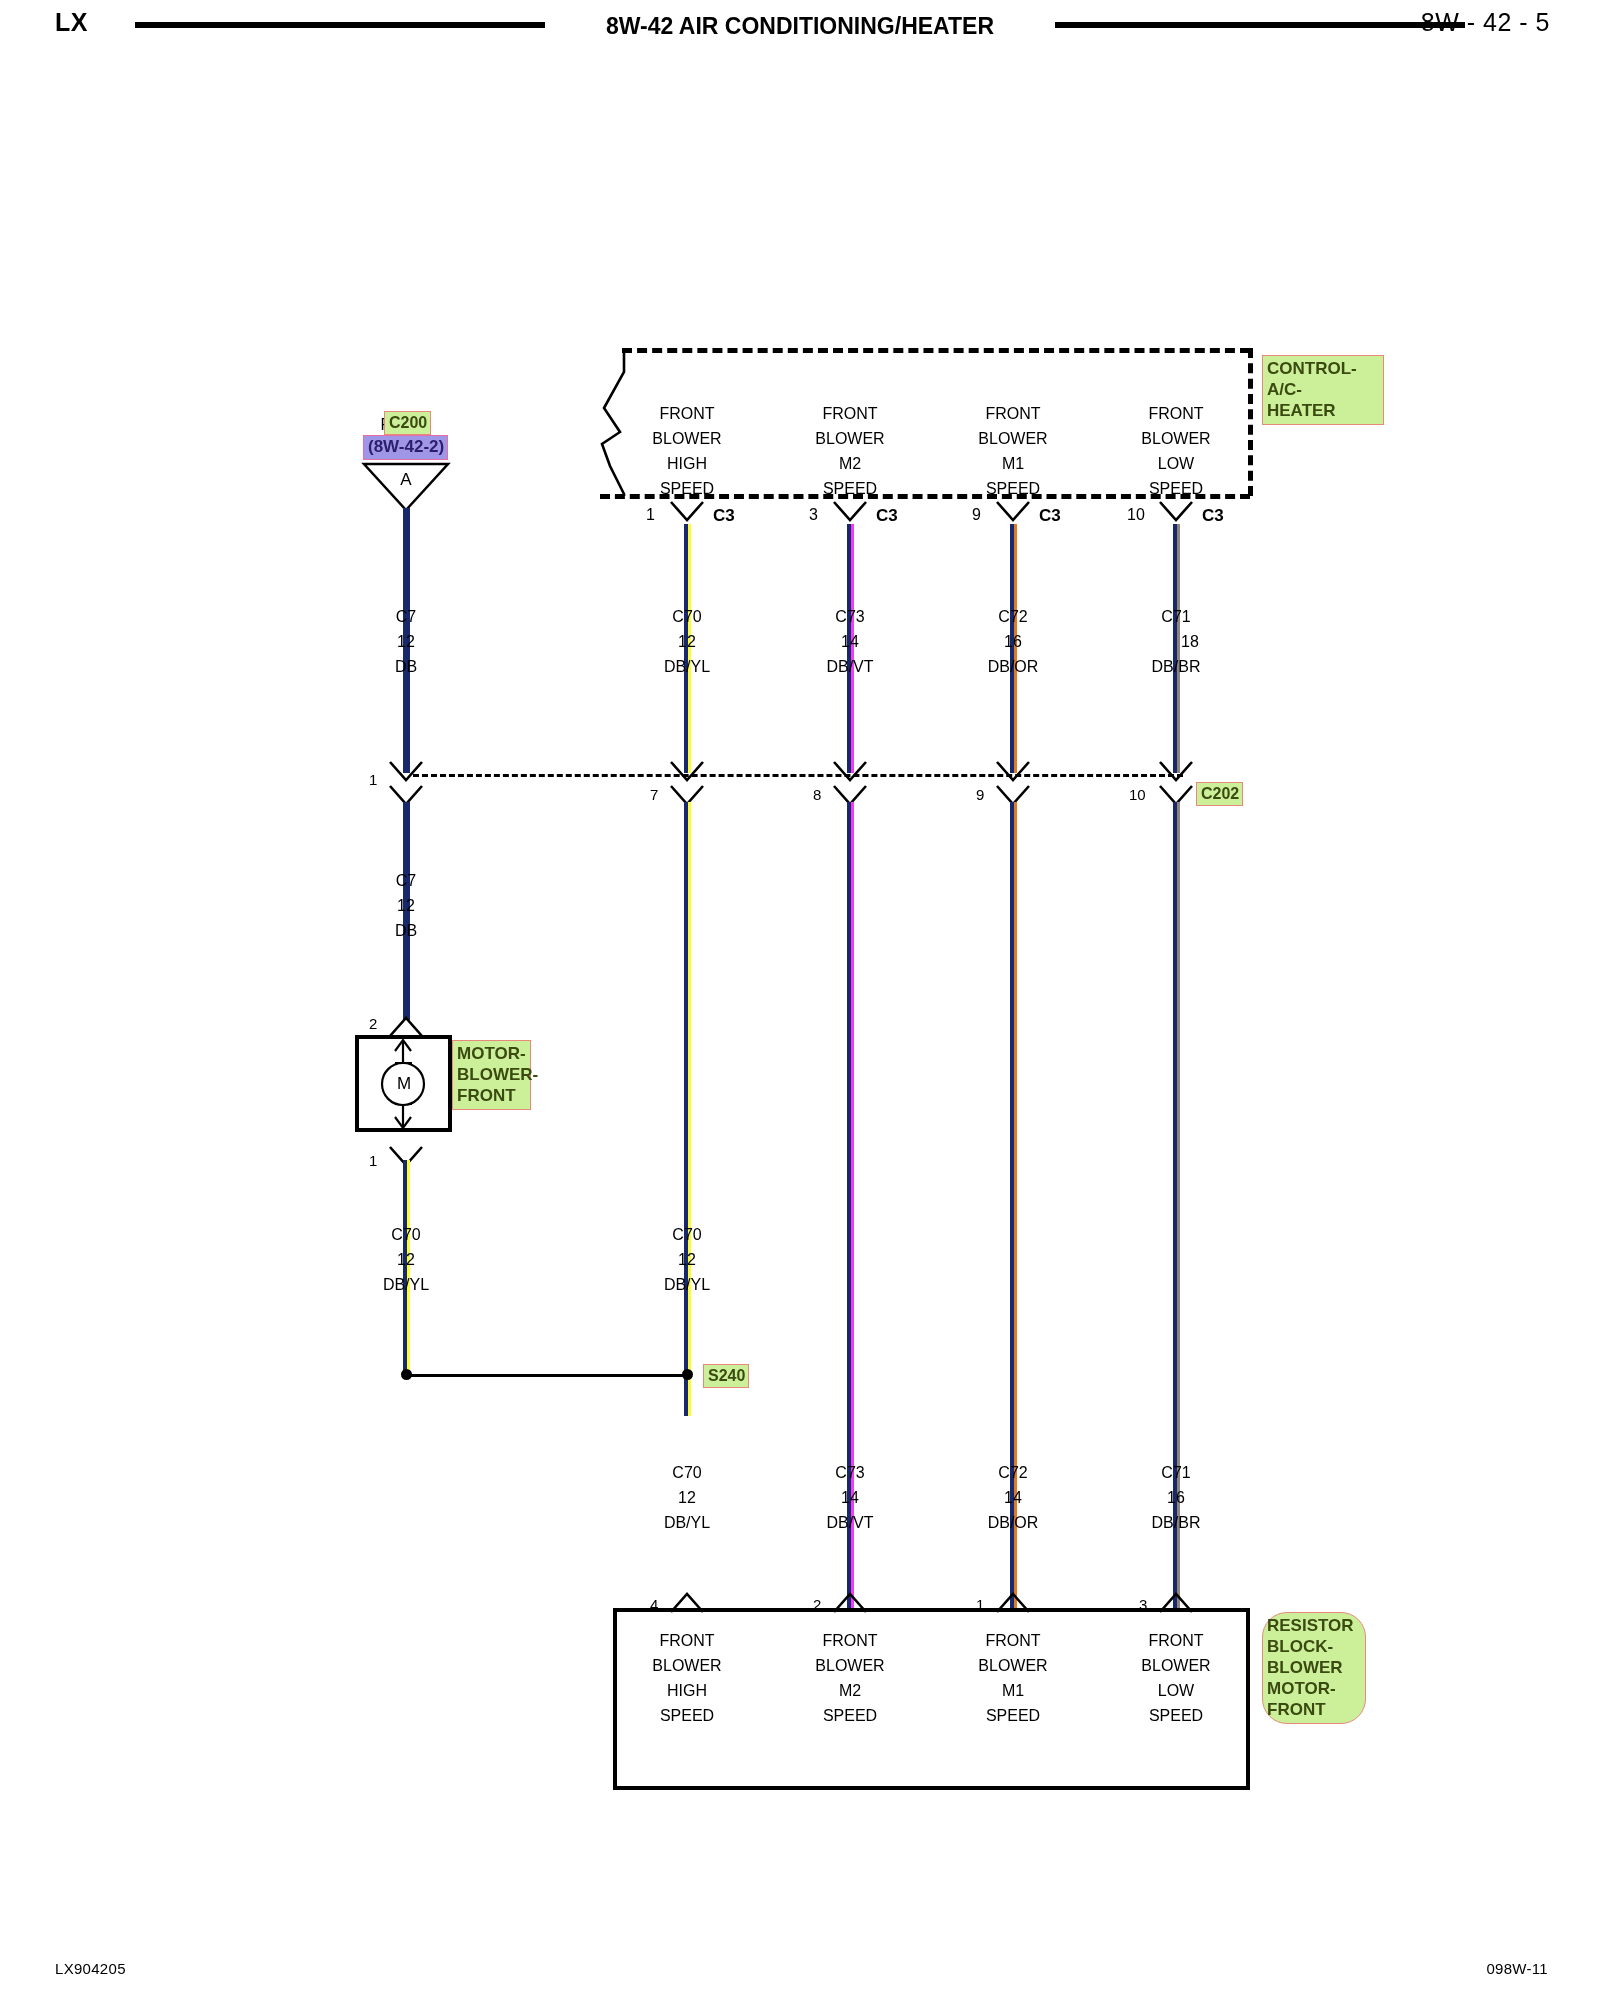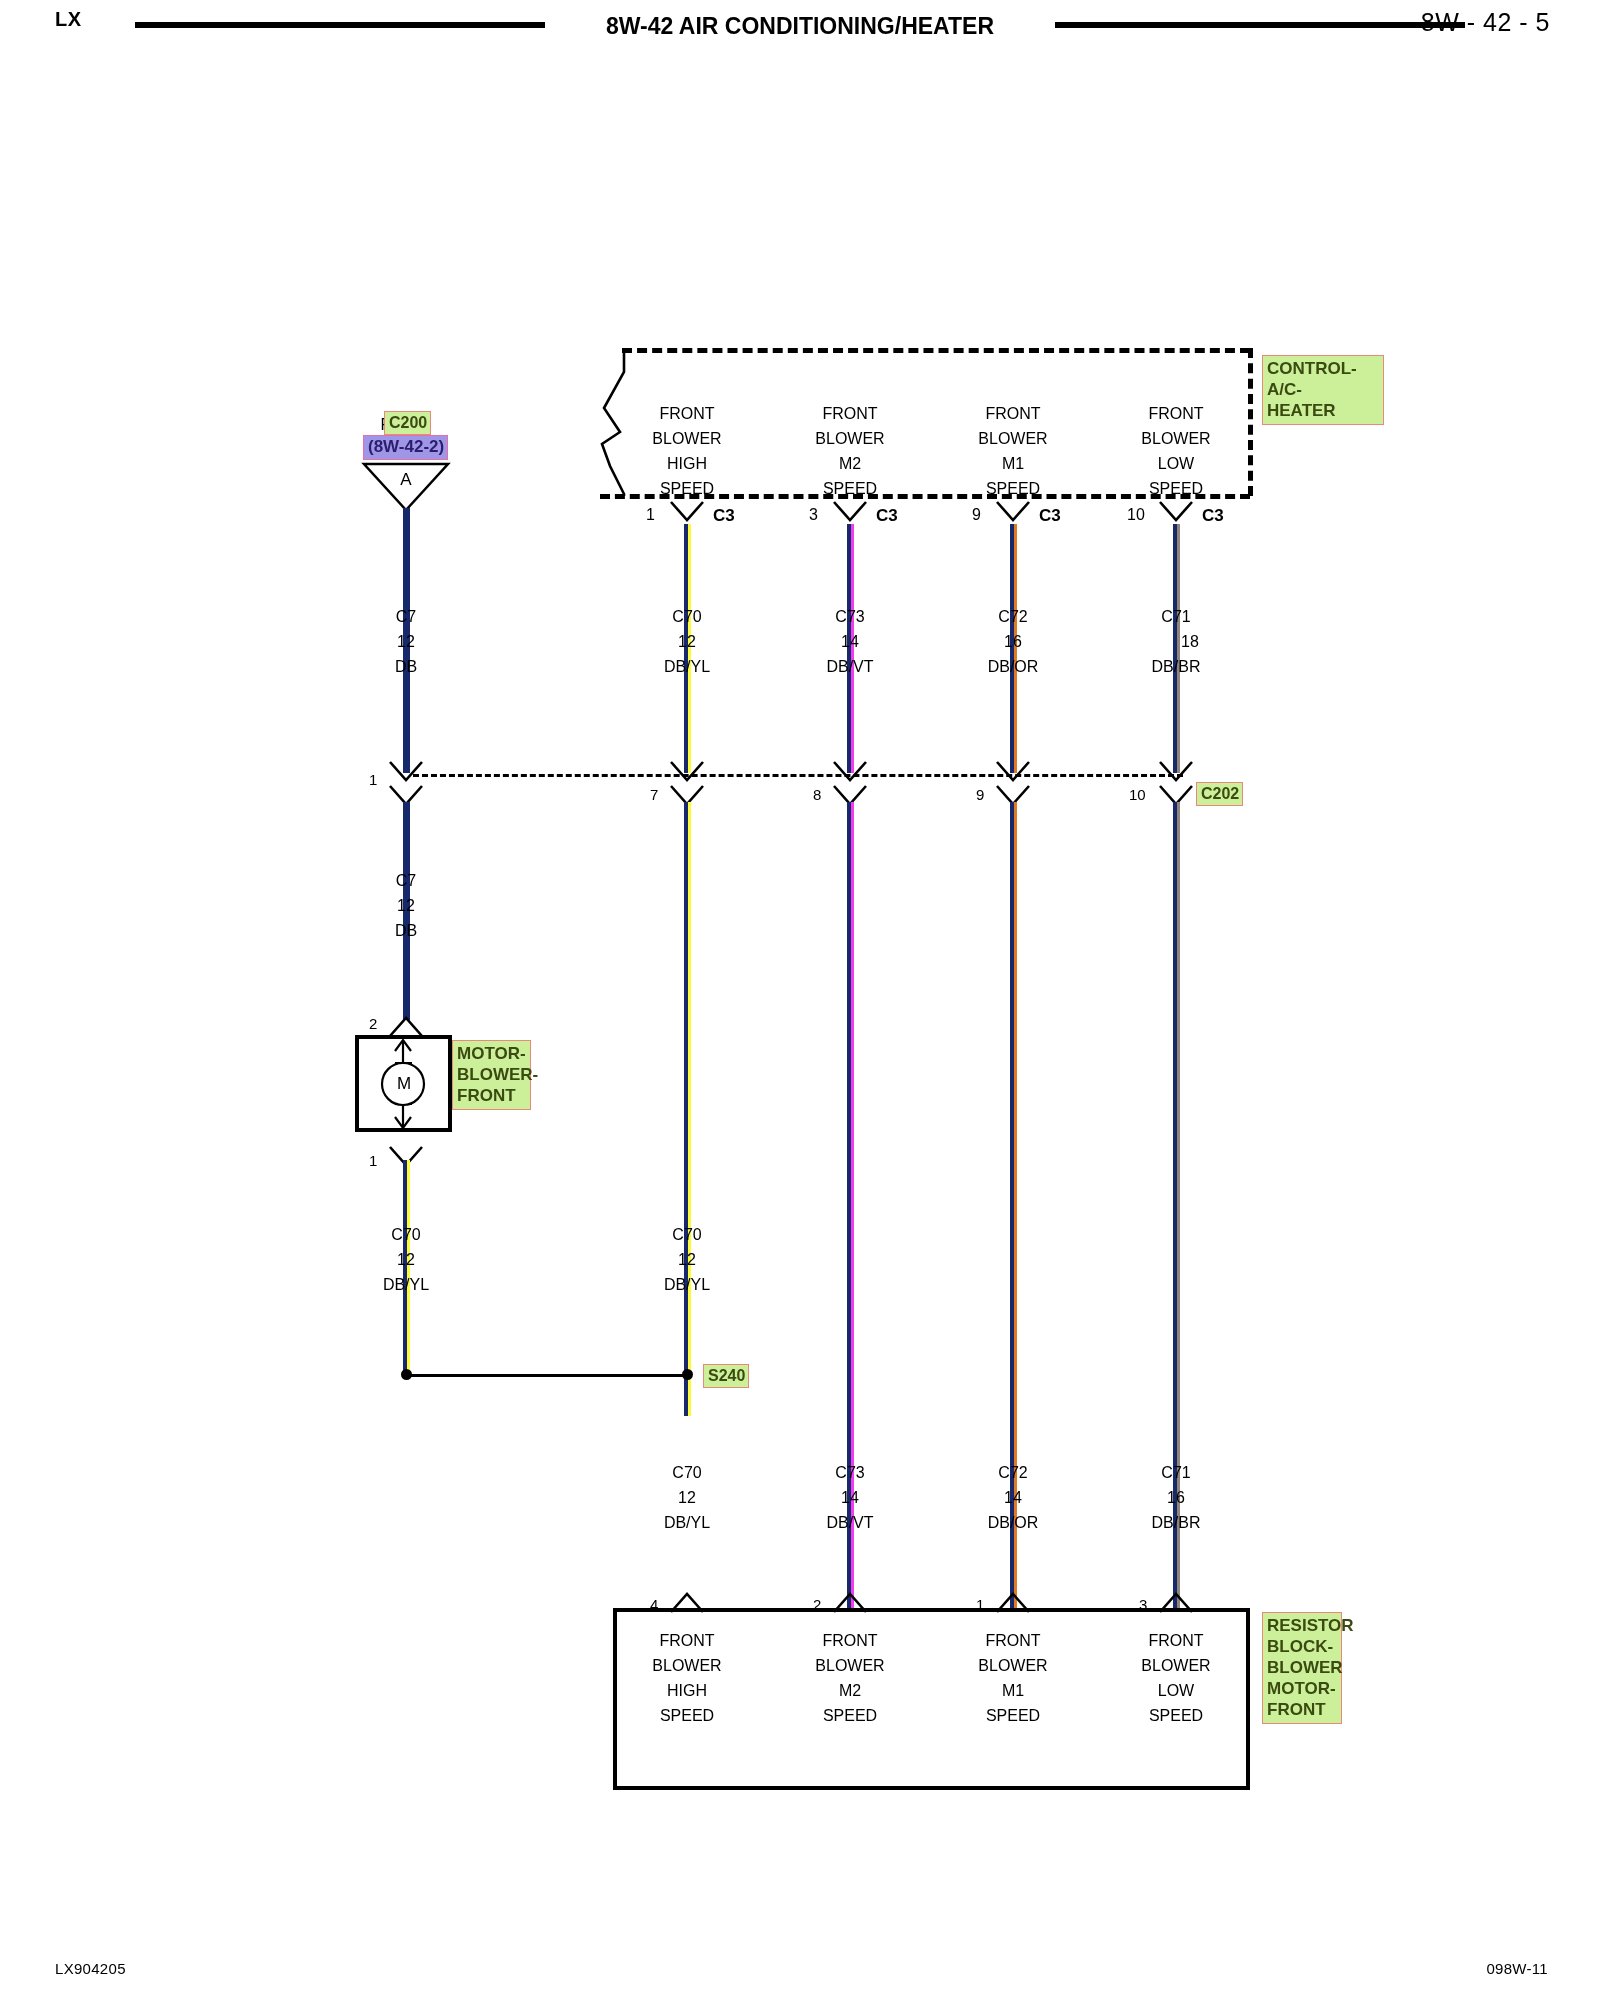--- a/index.html
+++ b/index.html
@@ -1,21 +1,21 @@
 <!DOCTYPE html>
 <html><head>
 <meta charset="utf-8">
 <style>
   html,body{margin:0;padding:0;background:#fff;}
   body{width:1600px;height:2000px;position:relative;
        font-family:"Liberation Sans","DejaVu Sans",sans-serif;color:#000;}
 
   
   #header{position:absolute;left:0;top:0;width:1600px;height:80px;}
-  #hdr-lx{position:absolute;left:55px;top:8px;font-size:20px;font-weight:bold;letter-spacing:.5px;text-align:center;}
+  #hdr-lx{position:absolute;left:55px;top:8px;font-size:25px;font-weight:bold;letter-spacing:.5px;text-align:center;}
   #hdr-rule-l{position:absolute;left:135px;top:22px;width:410px;height:6px;background:#000;}
   #hdr-title{position:absolute;left:420px;top:8px;width:760px;text-align:center;
              font-size:23px;font-weight:bold;line-height:36px;}
   #hdr-rule-r{position:absolute;left:1055px;top:22px;width:410px;height:6px;background:#000;}
   #hdr-page{position:absolute;right:50px;top:8px;font-size:25px;font-weight:normal;letter-spacing:.5px;}
 
   
   #foot-left{position:absolute;left:55px;top:1960px;font-size:15px;letter-spacing:.3px;}
   #foot-right{position:absolute;right:52px;top:1960px;font-size:15px;letter-spacing:.3px;}
 
@@ -306,21 +306,21 @@
 <div class="tc" style="left:1013px;top:1632px;">FRONT</div>
 <div class="tc" style="left:1013px;top:1657px;">BLOWER</div>
 <div class="tc" style="left:1013px;top:1682px;">M1</div>
 <div class="tc" style="left:1013px;top:1707px;">SPEED</div>
 
 <div class="tc" style="left:1176px;top:1632px;">FRONT</div>
 <div class="tc" style="left:1176px;top:1657px;">BLOWER</div>
 <div class="tc" style="left:1176px;top:1682px;">LOW</div>
 <div class="tc" style="left:1176px;top:1707px;">SPEED</div>
 
-<div class="hl" style="left:1262px;top:1612px;width:80px;">
+<div class="hl" style="left:1262px;top:1612px;width:104px;border-radius:25px;">
   <div>RESISTOR</div>
   <div>BLOCK-</div>
   <div>BLOWER</div>
   <div>MOTOR-</div>
   <div>FRONT</div>
 </div>
 
 <div id="foot-left">LX904205</div>
 <div id="foot-right">098W-11</div>
 

